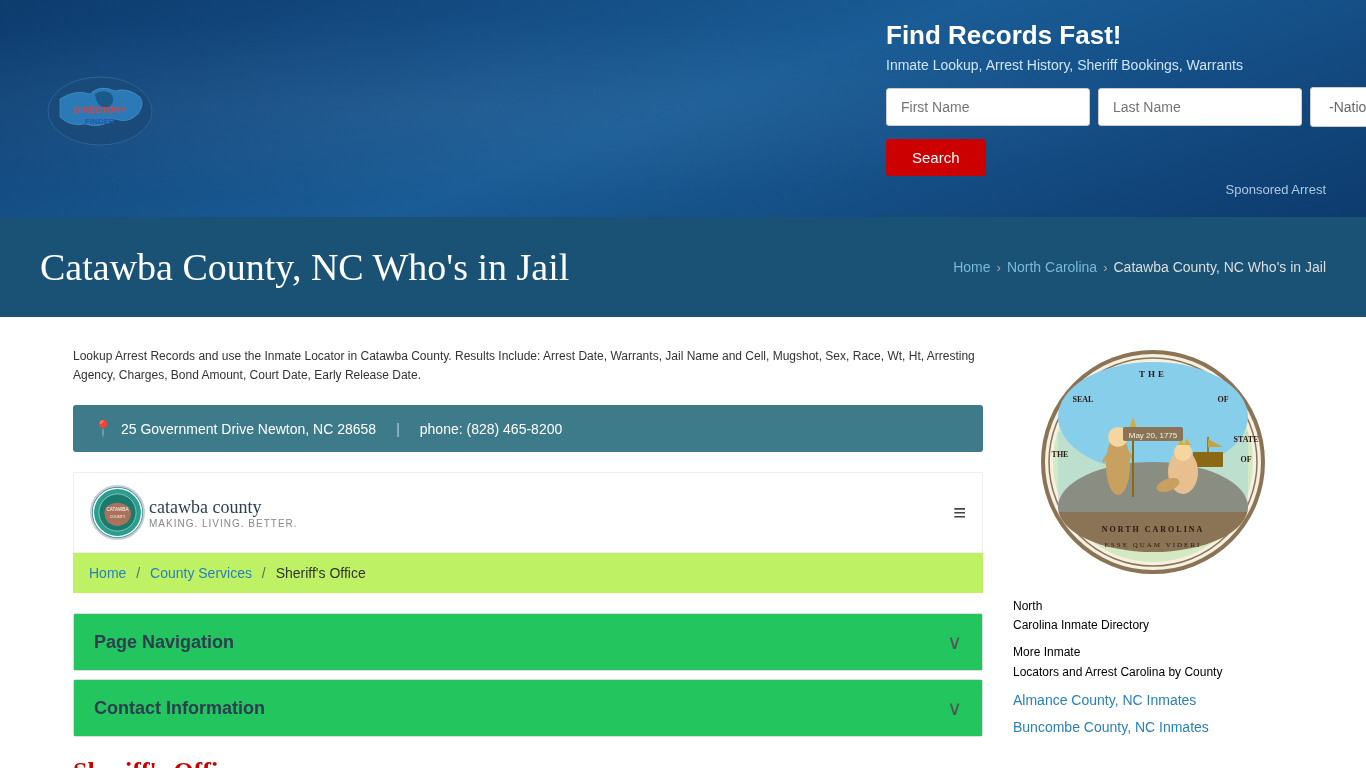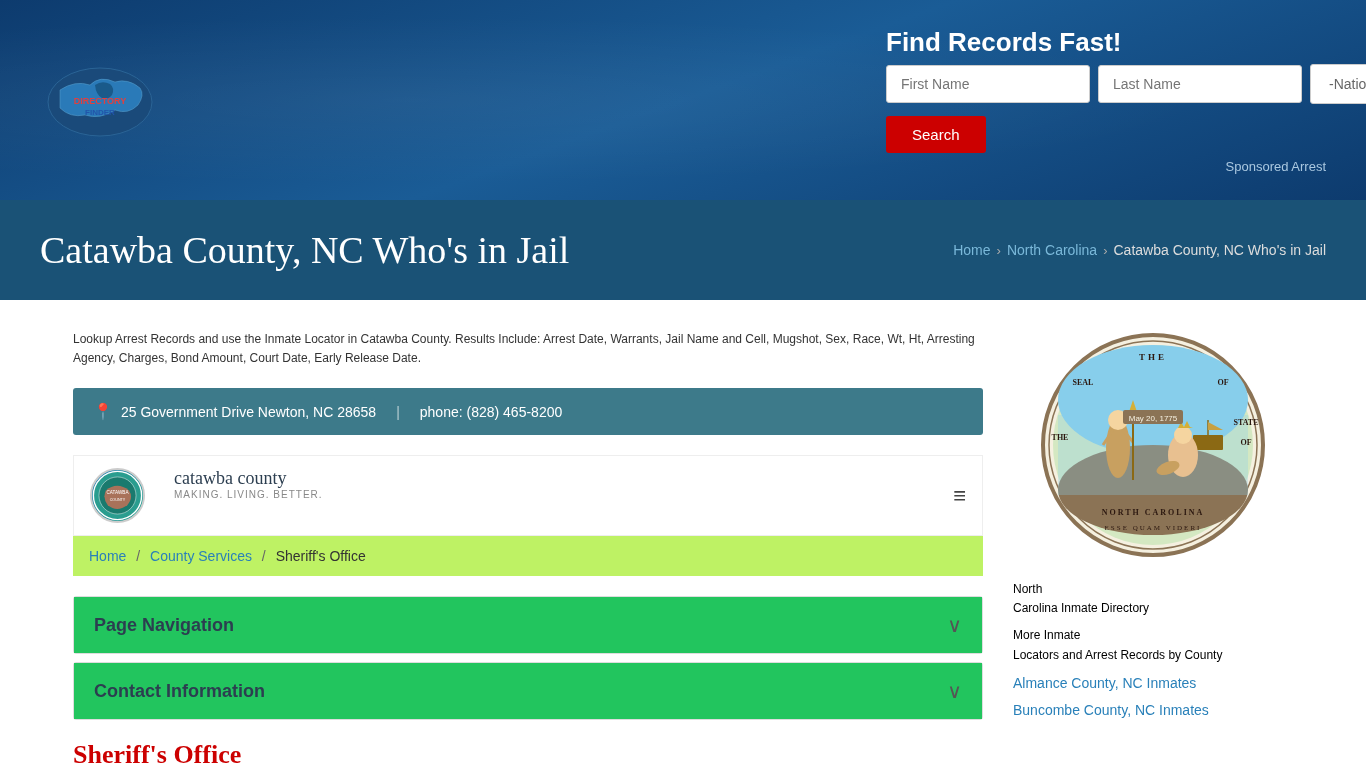--- a/index.html
+++ b/index.html
@@ -169,22 +169,22 @@
     .county-logo-bar {
       display: flex;
       align-items: center;
       justify-content: space-between;
       padding: 12px 16px;
       border: 1px solid #eee;
       margin-bottom: 0;
     }
     .county-logo-inner {
       display: flex;
-      align-items: flex-start;
-      gap: 29px;
+      align-items: center;
+      gap: 4px;
     }
     .county-logo-circle {
       width: 55px;
       height: 55px;
       border-radius: 50%;
       background: linear-gradient(135deg, #2980b9, #16a085);
       display: flex;
       align-items: center;
       justify-content: center;
       overflow: hidden;
@@ -274,20 +274,21 @@
       <ellipse cx="60" cy="42" rx="52" ry="34" fill="#1a4a7a" stroke="#2a6496" stroke-width="1"></ellipse>
       <path d="M20,30 Q35,20 50,25 Q60,15 75,22 Q88,18 100,28 Q105,35 98,45 Q88,55 75,50 Q60,60 45,55 Q30,58 20,48 Z" fill="#2a7ab8" stroke="#5aa0cc" stroke-width="0.5"></path>
       <path d="M55,25 Q62,20 70,24 Q75,28 72,35 Q68,40 62,38 Q56,35 55,25Z" fill="#1a5a8a"></path>
       <text x="60" y="44" text-anchor="middle" fill="#e04040" font-size="9" font-weight="bold" font-family="Arial">DIRECTORY</text>
       <text x="60" y="55" text-anchor="middle" fill="#2255aa" font-size="8" font-weight="bold" font-family="Arial">FINDER</text>
     </svg>
   </div>
 
   <div class="header-right">
     <h2>Find Records Fast!</h2>
+    <p>Inmate Lookup, Arrest History, Sheriff Bookings, Warrants</p>
     <div class="search-row">
       <input type="text" placeholder="First Name" style="">
       <input type="text" placeholder="Last Name" style="">
       <select>
         <option>-Nationwide-</option>
       </select>
     </div>
     <button class="search-btn">Search</button>
     <div class="sponsored-text">Sponsored Arrest</div>
   </div>
@@ -415,21 +416,21 @@
 
       <p class="sidebar-text">
         <span>North</span>
         <br>
         <span>Carolina Inmate Directory</span>
       </p>
 
       <p class="sidebar-text">
         <span>More Inmate</span>
         <br>
-        <span>Locators and Arrest Records by County</span>
+        <span>Locators and Arrest Carolina by County</span>
       </p>
 
       <a href="#" class="sidebar-link">Almance County, NC Inmates</a>
       <a href="#" class="sidebar-link">Buncombe County, NC Inmates</a>
 
     </div>
   </div>
 </div>
 
 </body></html>

